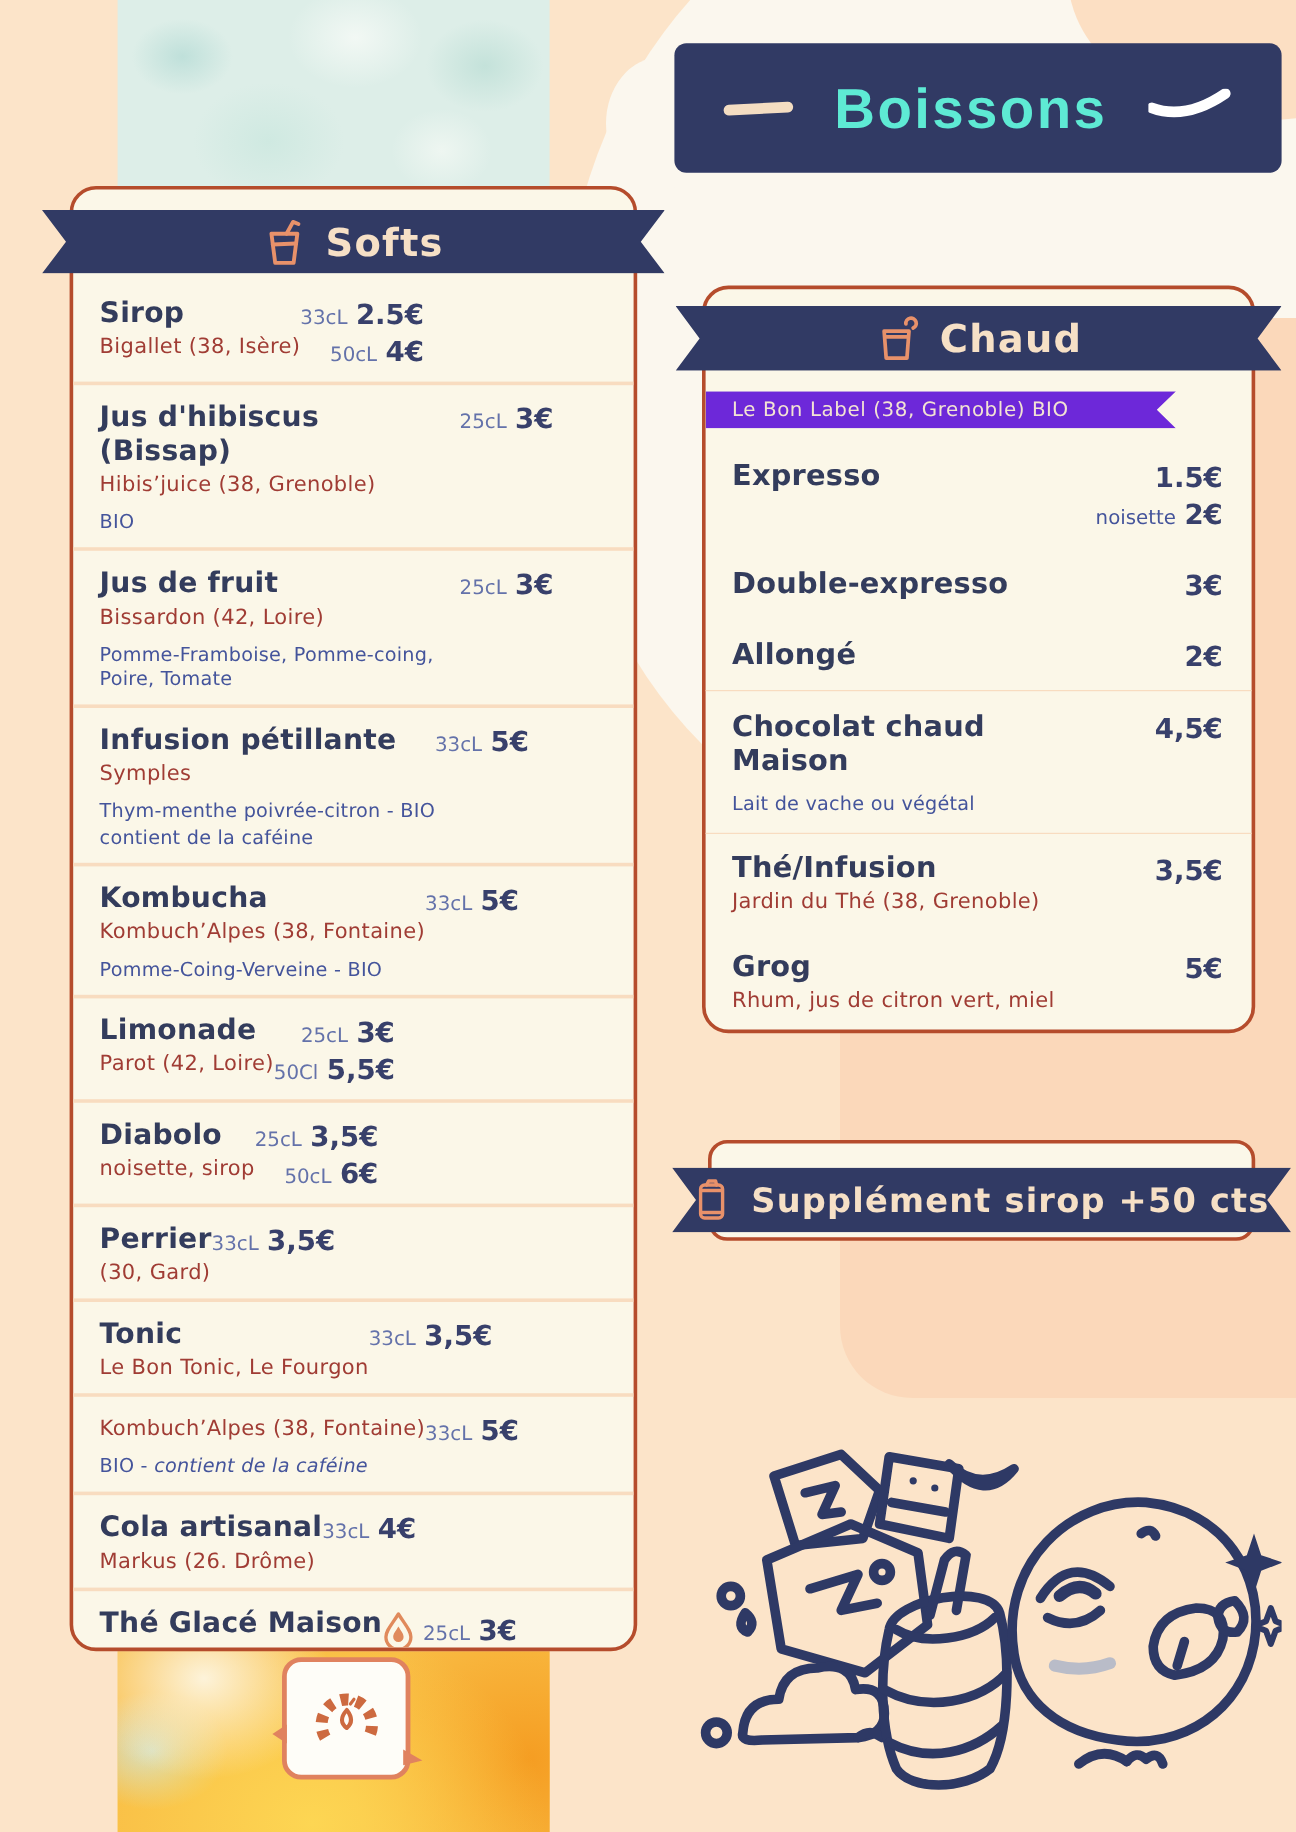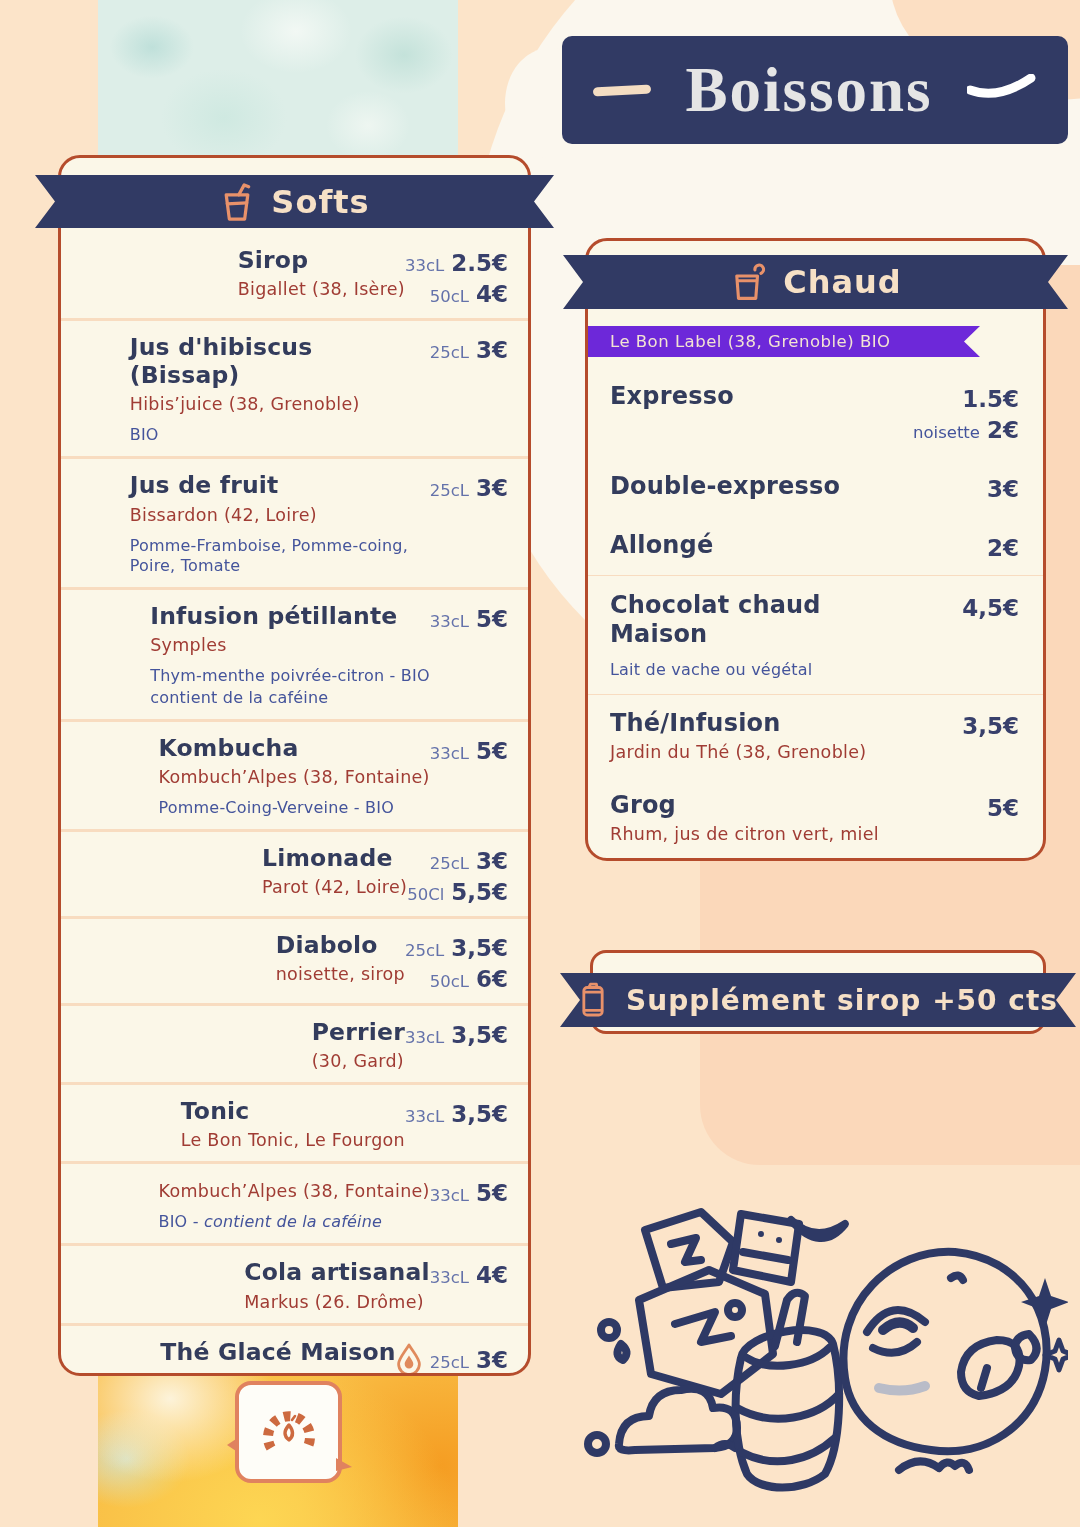--- a/index.html
+++ b/index.html
@@ -26,22 +26,22 @@
     background:
       radial-gradient(150px 120px at 20% 15%,#fdf3da 0%,rgba(253,243,218,0) 70%),
       radial-gradient(260px 220px at 45% 95%,#fdd653 0%,rgba(253,214,83,0) 75%),
       radial-gradient(200px 170px at 95% 60%,#f59d22 0%,rgba(245,157,34,0) 75%),
       radial-gradient(90px 70px at 8% 55%,#cfe3dd 0%,rgba(207,227,221,0) 70%),
       #f9bd45;}
 
   
   .title-banner{position:absolute;left:562px;top:36px;width:506px;height:108px;background:#313a64;
     border-radius:10px;z-index:3;display:flex;align-items:center;justify-content:center;gap:34px;}
-  .title-text{font-family:Liberation Serif, serif;font-weight:700;font-size:63px;
-    color:#e5e5e5;letter-spacing:2px;}
+  .title-text{font-family:Liberation Sans, sans-serif;font-weight:700;font-size:47px;
+    color:#5eead4;letter-spacing:2px;}
   .dash-left{width:58px;height:9px;background:#f4ddc2;border-radius:5px;transform:rotate(-3deg);}
 
   
   .card{position:absolute;background:#fbf7e8;border:3px solid #b54c2c;border-radius:22px;z-index:2;}
   .softs-card{left:58px;top:155px;width:467px;height:1215px;}
   .chaud-card{left:585px;top:238px;width:455px;height:617px;}
   .supp-card{left:590px;top:950px;width:450px;height:78px;border-radius:16px;}
 
   
   .ribbon{position:absolute;background:#313a64;color:#f6e0c6;display:flex;align-items:center;
@@ -52,21 +52,21 @@
   .chaud-ribbon{left:-25px;top:14px;width:505px;height:54px;}
   .supp-ribbon{left:-33px;top:20px;width:516px;height:54px;}
   .supp-ribbon .rb-label{font-size:28px;}
 
   .label-ribbon{position:absolute;left:0px;top:85px;width:392px;height:31px;background:#6d28d9;
     color:#f3e3d3;font-size:16.5px;display:flex;align-items:center;padding-left:22px;box-sizing:border-box;
     clip-path:polygon(0 0,100% 0,calc(100% - 16px) 50%,100% 100%,0 100%);letter-spacing:.5px;}
 
   
   .items{position:absolute;left:0;right:0;top:76px;bottom:0;overflow:hidden;}
-  .m-item{display:flex;justify-content:flex-end;align-items:flex-start;padding:12px 20px 11px 22px;}
+  .m-item{display:flex;justify-content:flex-start;align-items:flex-start;padding:12px 20px 11px 22px;}
   .m-left{max-width:300px;}
   .m-name{color:#333c5c;font-size:23.5px;font-weight:bold;letter-spacing:.2px;line-height:1.2;}
   .m-prod{color:#a03c34;font-size:17.5px;margin-top:5px;letter-spacing:.3px;}
   .m-info{color:#44549b;font-size:16px;margin-top:11px;letter-spacing:.2px;line-height:1.25;}
   .m-info .it{font-style:italic;}
   .m-prices{display:flex;align-items:center;gap:8px;margin-top:4px;}
   .price-rows{display:flex;flex-direction:column;gap:5px;}
   .price-row{text-align:right;white-space:nowrap;}
   .p-size{color:#6472aa;font-size:16.5px;margin-right:7px;}
   .p-prefix{color:#44549b;font-size:16.5px;margin-right:7px;}

